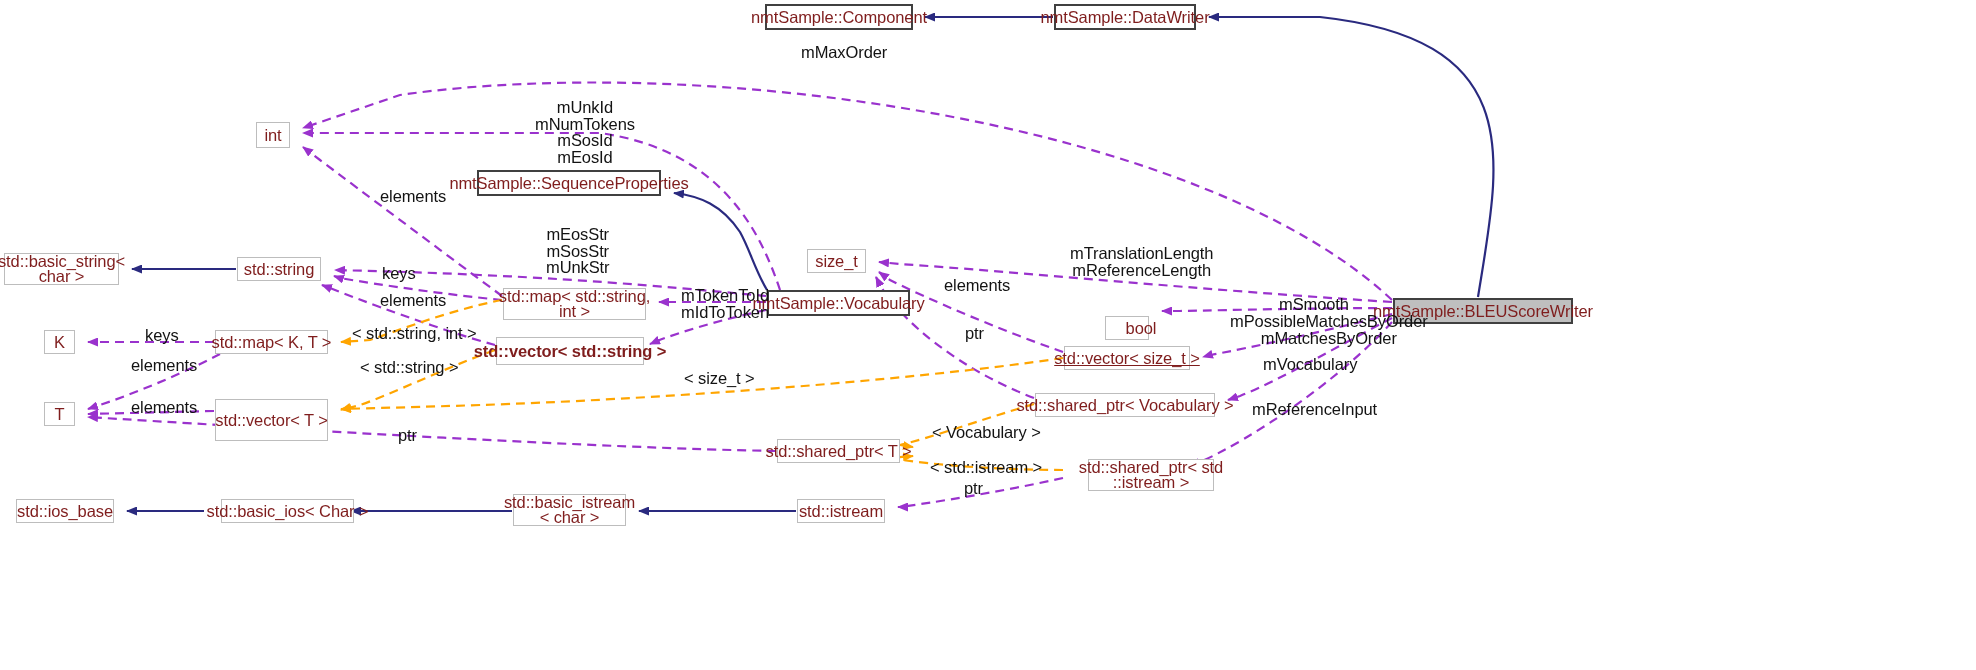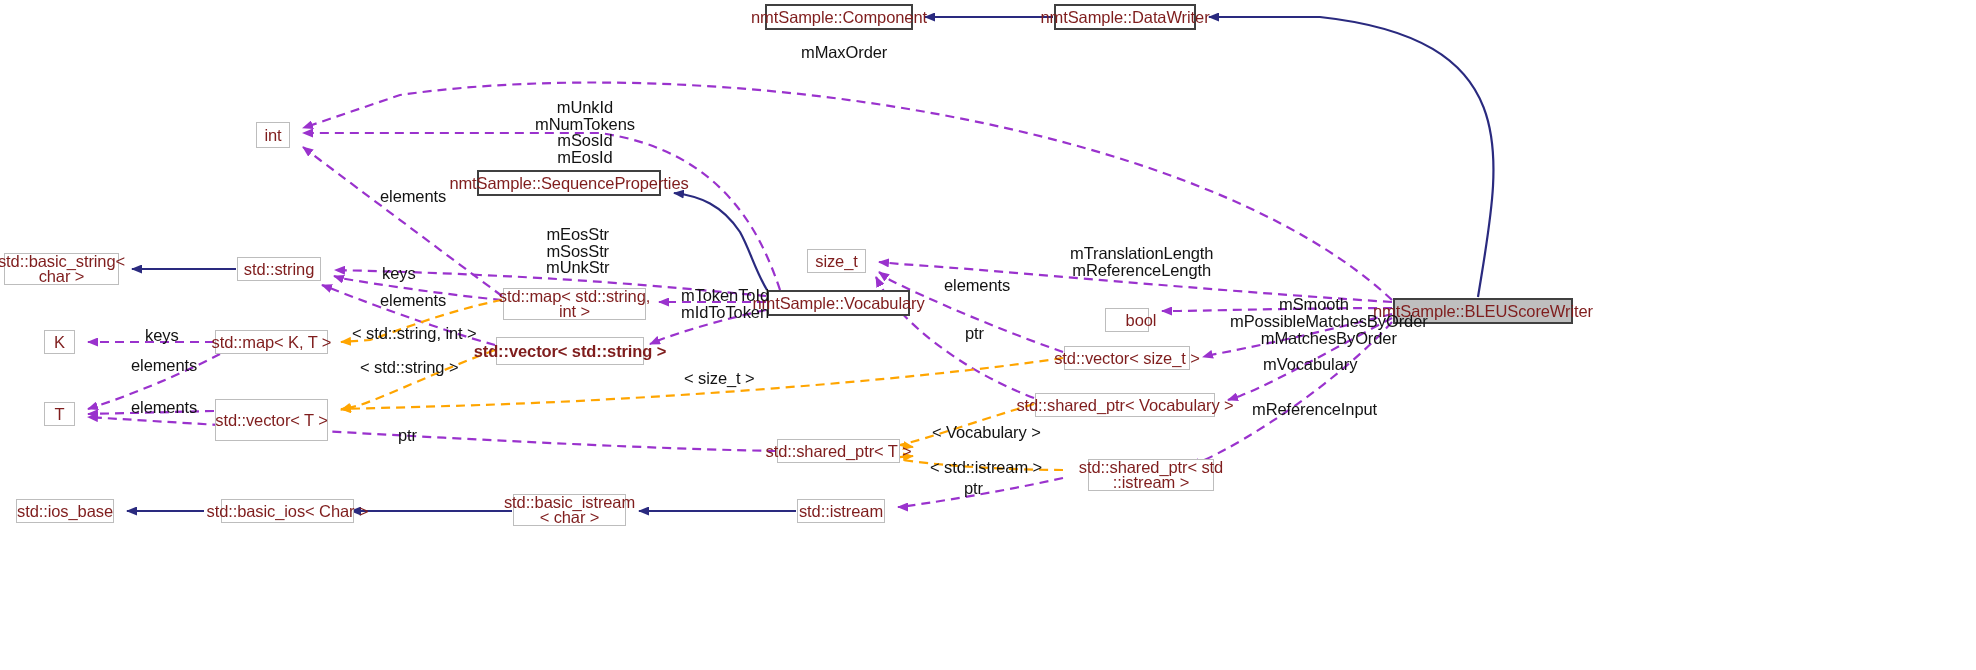--- a/index.html
+++ b/index.html
@@ -120,29 +120,29 @@
 
   <div id="nodes-layer">
       <div class="node strong" style="left: 765px; top: 4px; width: 148px; height: 26px;">nmtSample::Component</div>
       <div class="node strong" style="left: 1054px; top: 4px; width: 142px; height: 26px;">nmtSample::DataWriter</div>
       <div class="node" style="left: 256px; top: 122px; width: 34px; height: 26px;">int</div>
       <div class="node strong" style="left: 477px; top: 170px; width: 184px; height: 26px;">nmtSample::SequenceProperties</div>
       <div class="node" style="left: 4px; top: 253px; width: 115px; height: 32px;">std::basic_string&lt;
 char &gt;</div>
       <div class="node" style="left: 237px; top: 257px; width: 84px; height: 24px;">std::string</div>
       <div class="node" style="left: 807px; top: 249px; width: 59px; height: 24px;">size_t</div>
-      <div class="node" style="left: 1105px; top: 308px; width: 44px; height: 24px; padding-left: 28px;">bool</div>
+      <div class="node" style="left: 1105px; top: 316px; width: 44px; height: 24px; padding-left: 28px;">bool</div>
       <div class="node current" style="left: 1393px; top: 298px; width: 180px; height: 26px;">nmtSample::BLEUScoreWriter</div>
       <div class="node" style="left: 503px; top: 288px; width: 143px; height: 32px;">std::map&lt; std::string,
 int &gt;</div>
       <div class="node strong" style="left: 767px; top: 290px; width: 143px; height: 26px;">nmtSample::Vocabulary</div>
       <div class="node" style="left: 44px; top: 330px; width: 31px; height: 24px;">K</div>
       <div class="node" style="left: 215px; top: 330px; width: 113px; height: 24px;">std::map&lt; K, T &gt;</div>
       <div class="node" style="left: 496px; top: 337px; width: 148px; height: 28px; font-weight: bold;">std::vector&lt; std::string &gt;</div>
-      <div class="node" style="left: 1064px; top: 346px; width: 126px; height: 24px;">std::vector&lt; size_t &gt;</div>
+      <div class="node" style="left: 1064px; top: 346px; width: 126px; height: 24px; text-decoration: underline;">std::vector&lt; size_t &gt;</div>
       <div class="node" style="left: 44px; top: 402px; width: 31px; height: 24px;">T</div>
       <div class="node" style="left: 215px; top: 399px; width: 113px; height: 42px;">std::vector&lt; T &gt;</div>
       <div class="node" style="left: 1035px; top: 393px; width: 180px; height: 24px;">std::shared_ptr&lt; Vocabulary &gt;</div>
       <div class="node" style="left: 777px; top: 439px; width: 123px; height: 24px;">std::shared_ptr&lt; T &gt;</div>
       <div class="node" style="left: 1064px; top: 459px; width: 126px; height: 32px; margin-left: 24px;">std::shared_ptr&lt; std
 ::istream &gt;</div>
       <div class="node" style="left: 16px; top: 499px; width: 98px; height: 24px;">std::ios_base</div>
       <div class="node" style="left: 205px; top: 499px; width: 133px; height: 24px; margin-left: 16px;">std::basic_ios&lt; Char &gt;</div>
       <div class="node" style="left: 513px; top: 494px; width: 113px; height: 32px;">std::basic_istream
 &lt; char &gt;</div>

